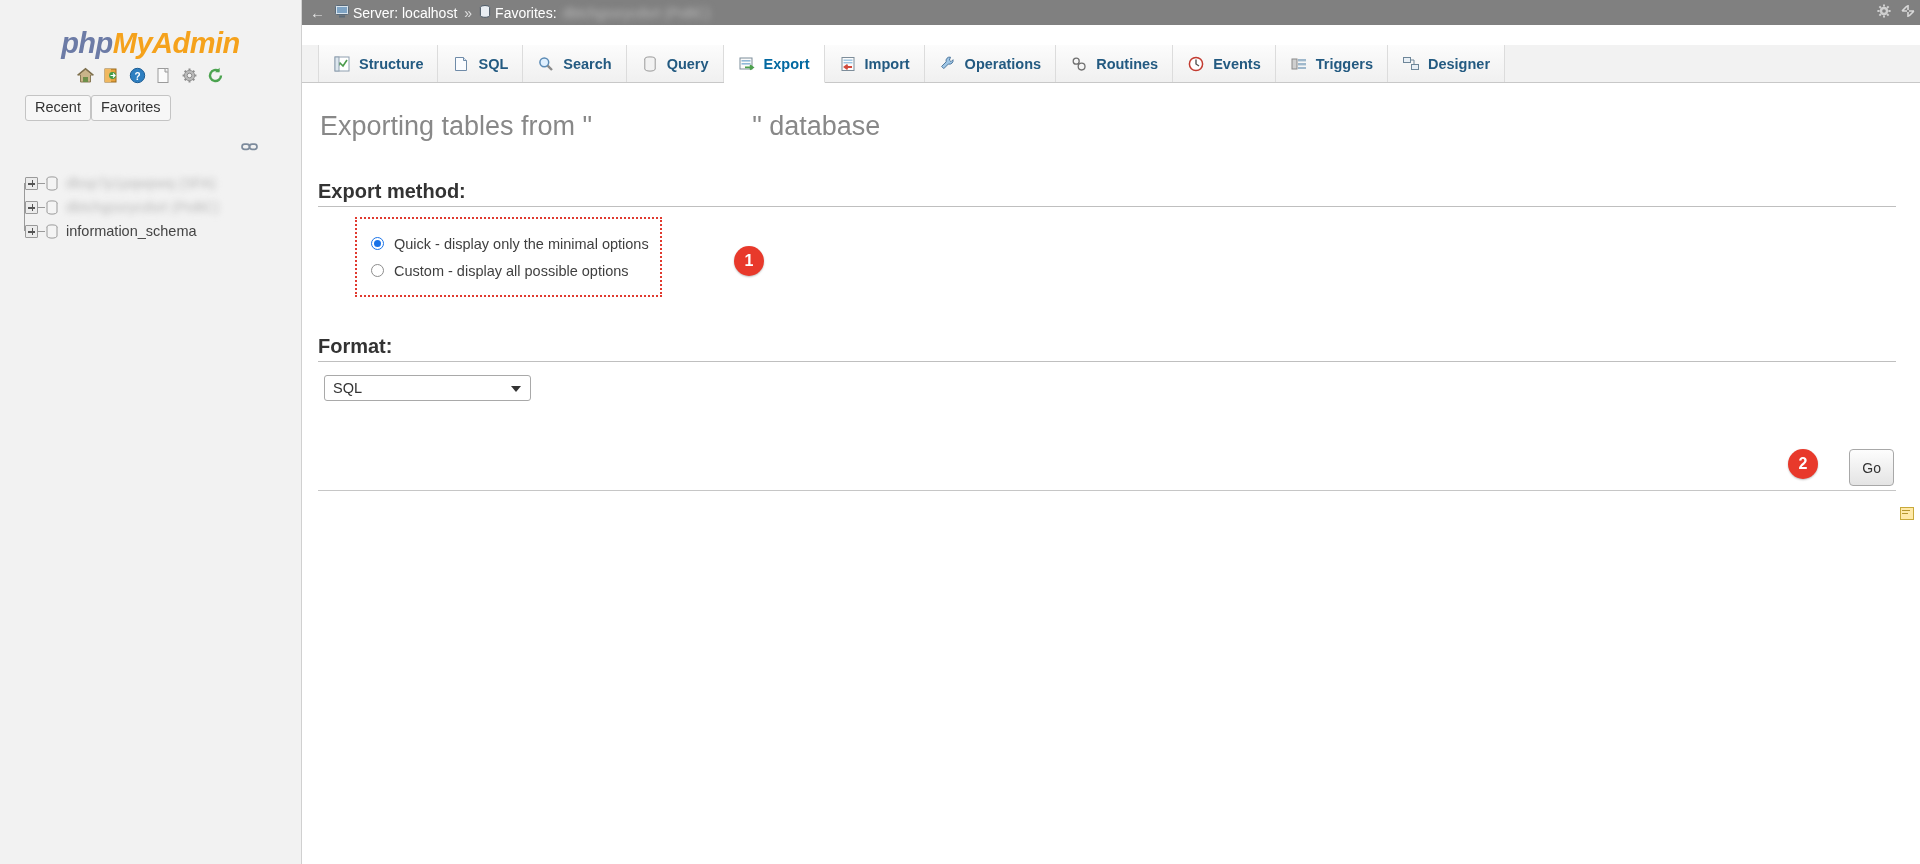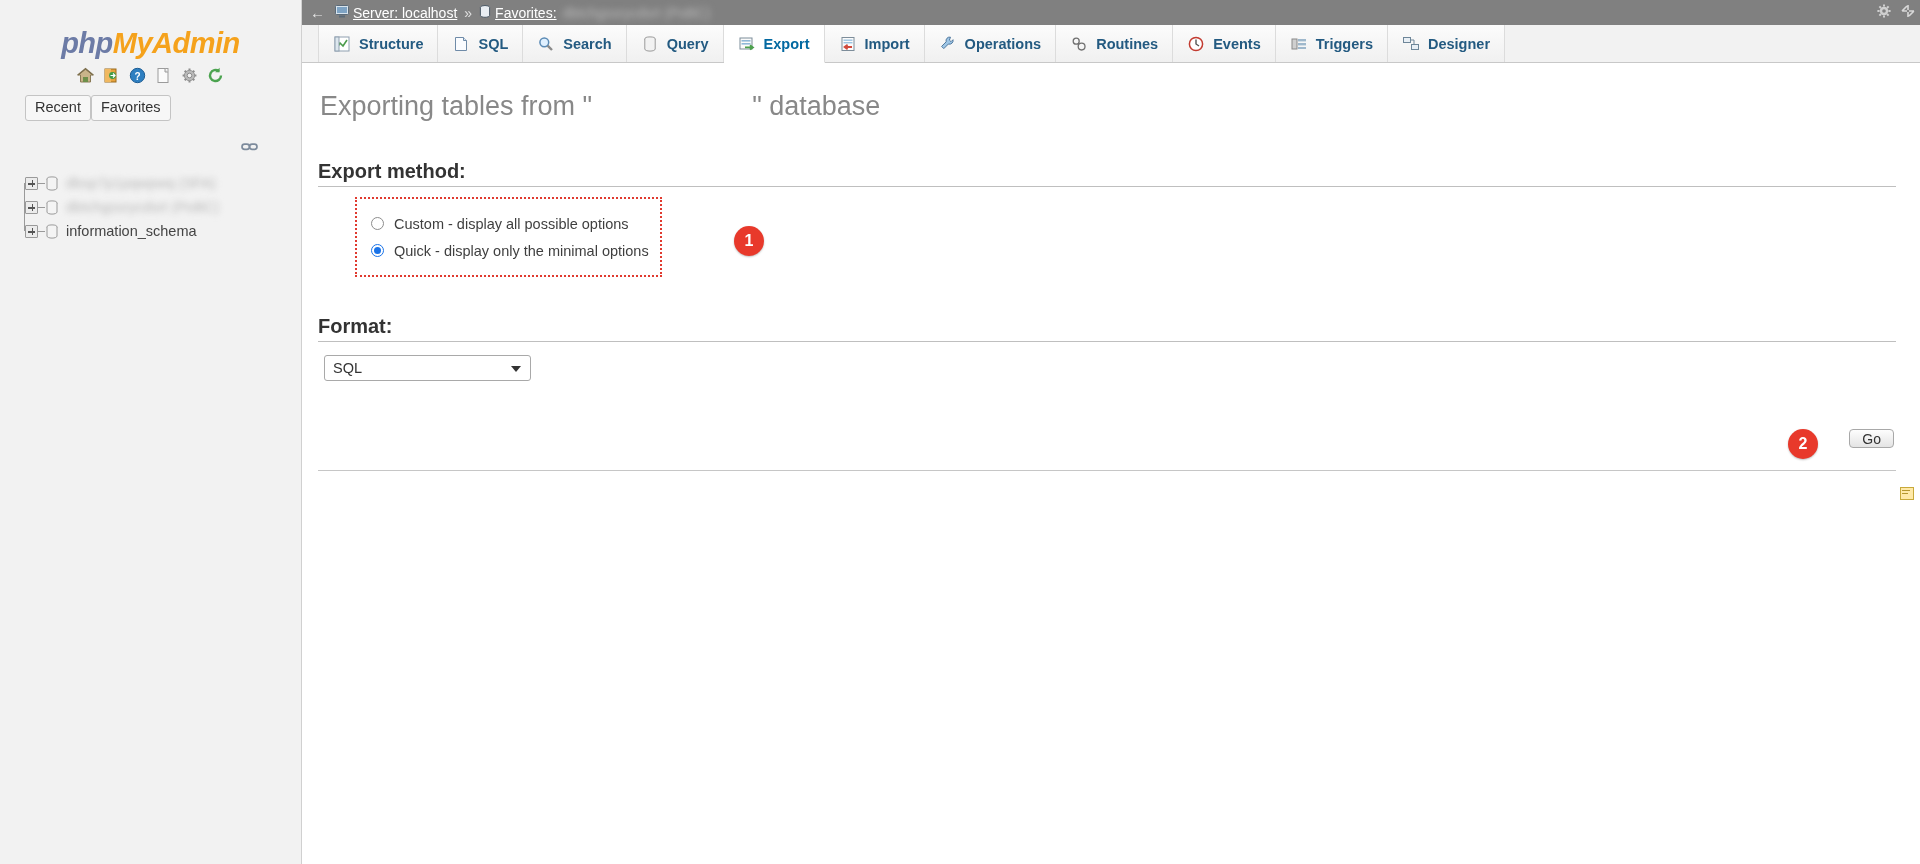--- a/index.html
+++ b/index.html
@@ -139,21 +139,21 @@
     font-size: 14px;
   }
   .back-arrow {
     color: #e8e8e8;
     font-size: 15px;
     padding: 0 10px 0 2px;
     cursor: pointer;
     line-height: 1;
   }
   .bc-seg { display: flex; align-items: center; gap: 4px; }
-  .bc-text { white-space: nowrap; text-decoration: underline; }
+  .bc-text { white-space: nowrap; }
   .bc-sep { padding: 0 7px; color: #e0e0e0; }
   .bc-redacted {
     filter: blur(3.2px);
     -webkit-filter: blur(3.2px);
     color: #b8b8b8;
     user-select: none;
     margin-left: 2px;
   }
   .topbar-right {
     position: absolute;
@@ -164,20 +164,21 @@
 
   
   #tabbar {
     height: 38px;
     background: #f2f2f2;
     border-bottom: 1px solid #c8c8c8;
     display: flex;
     align-items: stretch;
     padding-left: 16px;
     position: relative;
+    margin-top: 20px;
   }
   .tab {
     display: flex;
     align-items: center;
     gap: 8px;
     padding: 0 14px;
     border-right: 1px solid #dcdcdc;
     font-size: 14.5px;
     font-weight: bold;
     color: #235a81;
@@ -309,21 +310,21 @@
     border-top: 1px solid #c6c6c6;
     position: absolute;
     left: 16px; right: 24px;
     bottom: 0;
   }
   .go-btn {
     position: absolute;
     right: 26px;
     top: 8px;
     min-width: 44px;
-    height: 19px;
+    height: 37px;
     border: 1px solid #a8a8a8;
     border-radius: 4px;
     background: linear-gradient(to bottom, #fdfdfd 0%, #e4e4e4 100%);
     font-size: 14px;
     color: #333;
     display: flex;
     align-items: center;
     justify-content: center;
     padding: 0 12px;
     cursor: pointer;
@@ -637,26 +638,26 @@
         <span>Exporting tables from "</span>
         <span class="title-redacted"></span>
         <span>" database</span>
       </h1>
 
       <div class="section-label">Export method:</div>
       <hr class="hr-under">
 
       <div class="method-box">
         <div class="radio-row">
+          <span class="radio checked"></span>
+          <span>Quick - display only the minimal options</span>
+        </div>
+        <div class="radio-row">
           <span class="radio"></span>
           <span>Custom - display all possible options</span>
-        </div>
-        <div class="radio-row">
-          <span class="radio checked"></span>
-          <span>Quick - display only the minimal options</span>
         </div>
         <div class="badge" id="badge-1">1</div>
       </div>
 
       <div class="section-label">Format:</div>
       <hr class="hr-under">
 
       <div class="format-select">
         <span>SQL</span>
         <span class="caret"></span>

